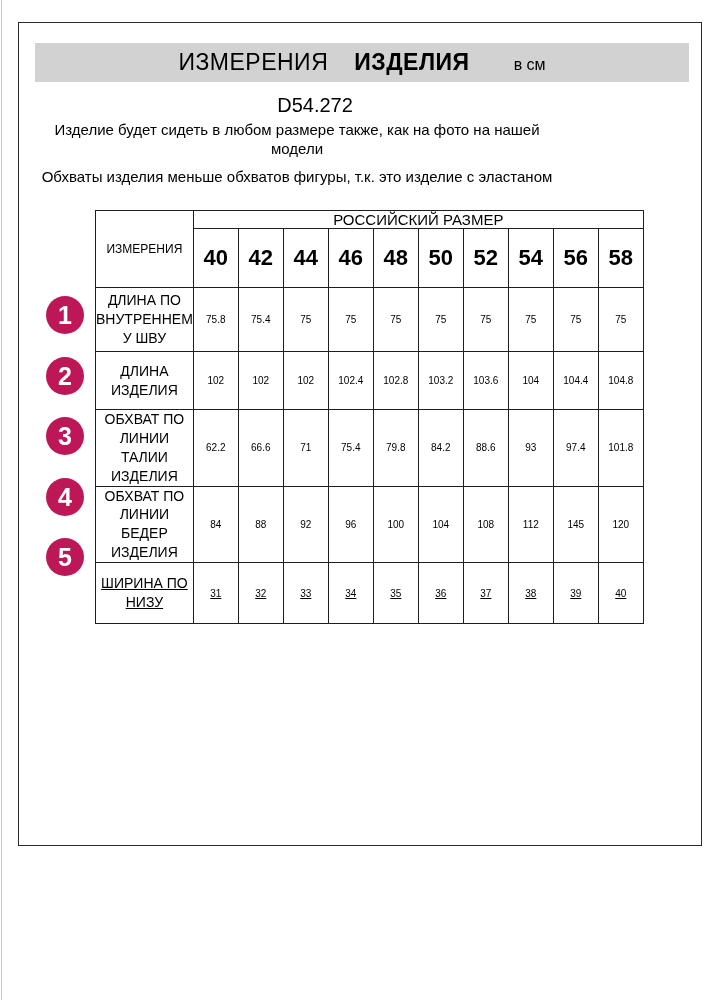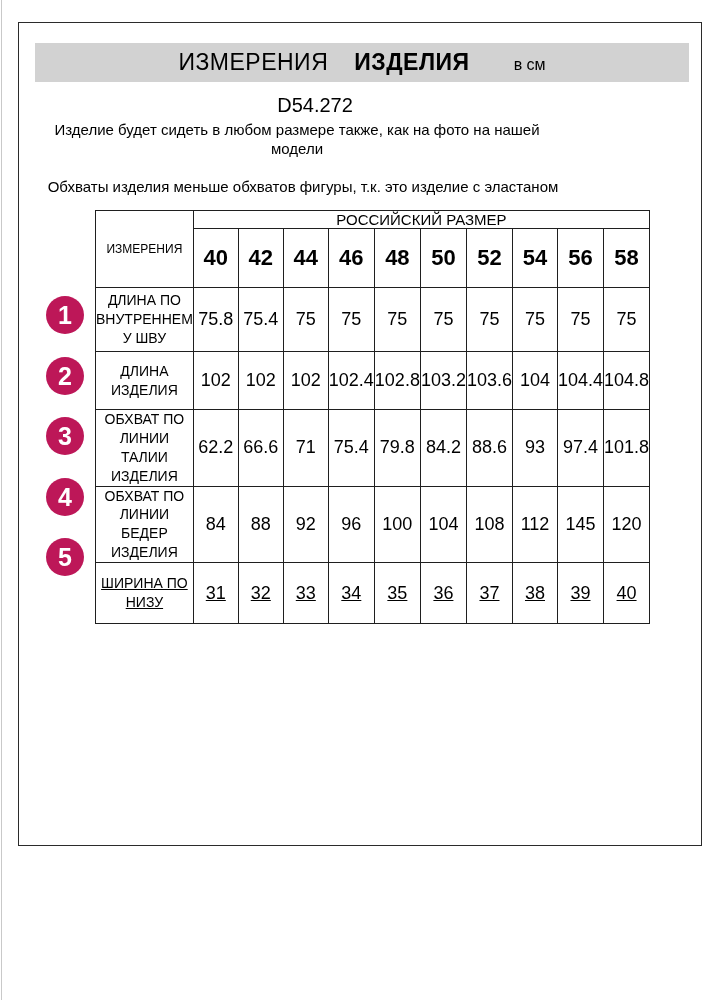--- a/index.html
+++ b/index.html
@@ -51,41 +51,41 @@
   .note {
     position: absolute;
     left: 0;
     width: 594px;
     text-align: center;
     font-size: 15px;
     line-height: 19px;
     white-space: pre-line;
   }
   .note-fit      { top: 120px; }
-  .note-elastane { top: 177px; padding-left: 6px; }
+  .note-elastane { top: 167px; }
   .size-table {
     position: absolute;
     left: 95px; top: 210px;
     border-collapse: collapse;
     table-layout: fixed;
   }
   .size-table td {
     border: 1.5px solid var(--border);
     text-align: center;
     vertical-align: middle;
     padding: 0;
     overflow: hidden;
   }
   .col-label { width: 88px; }
   .col-size  { width: 45px; }
   .group-head { font-size: 15px; height: 15px; }
   .meas-head  { font-size: 12px; }
   .size-cell  { font-size: 22px; font-weight: 900; height: 58px; }
   .label-cell { font-size: 14px; line-height: 1.35; white-space: pre-line; }
-  .val-cell   { font-size: 18px; }
+  .val-cell   { font-size: 10px; }
   .r1 { height: 64px; }
   .r2 { height: 58px; }
   .r3 { height: 62px; }
   .r4 { height: 60px; }
   .r5 { height: 61px; text-decoration: underline; }
   .row-badge {
     position: absolute;
     left: 46px;
     width: 38px; height: 38px;
     border-radius: 50%;

